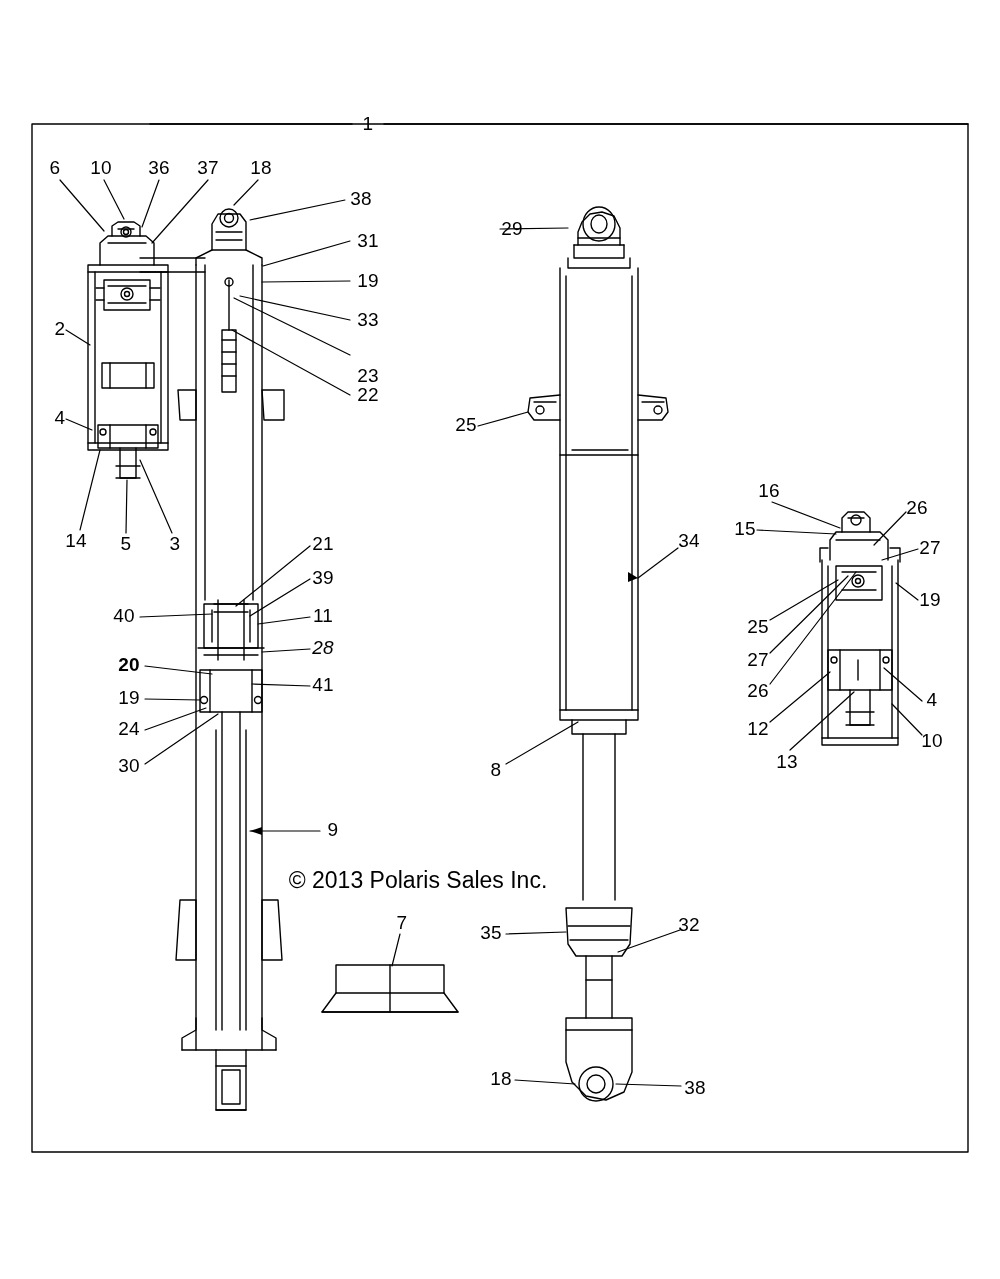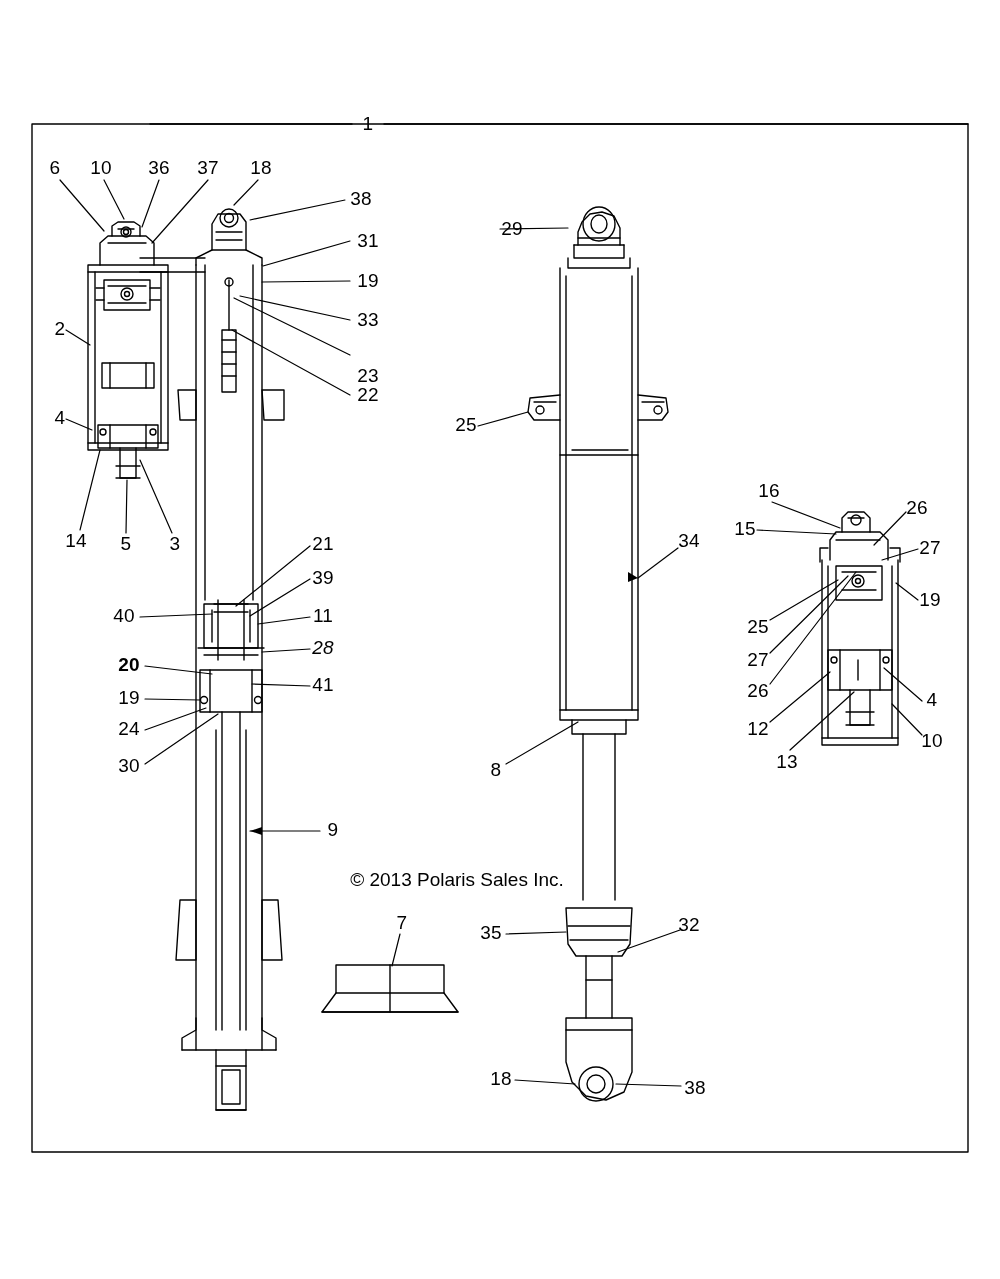--- a/index.html
+++ b/index.html
@@ -29,25 +29,24 @@
     font-family: "Liberation Sans", sans-serif;
     font-size: 19px;
     color: #000000;
     white-space: nowrap;
     transform: translate(-50%, -50%);
     letter-spacing: 0.2px;
   }
   .copyright {
     position: absolute;
     font-family: "Liberation Sans", sans-serif;
-    font-size: 19px;
+    font-size: 23px;
     color: #000000;
     white-space: nowrap;
     transform: translate(-50%, -50%);
-    margin-left: 39px;
   }
 </style>
 </head>
 <body>
 
 <div id="page">
 
   <svg id="diagram-svg" viewBox="0 0 1000 1279" xmlns="http://www.w3.org/2000/svg">
     <g fill="none" stroke="#000000" stroke-width="1.4" stroke-linecap="round" stroke-linejoin="round">
 

